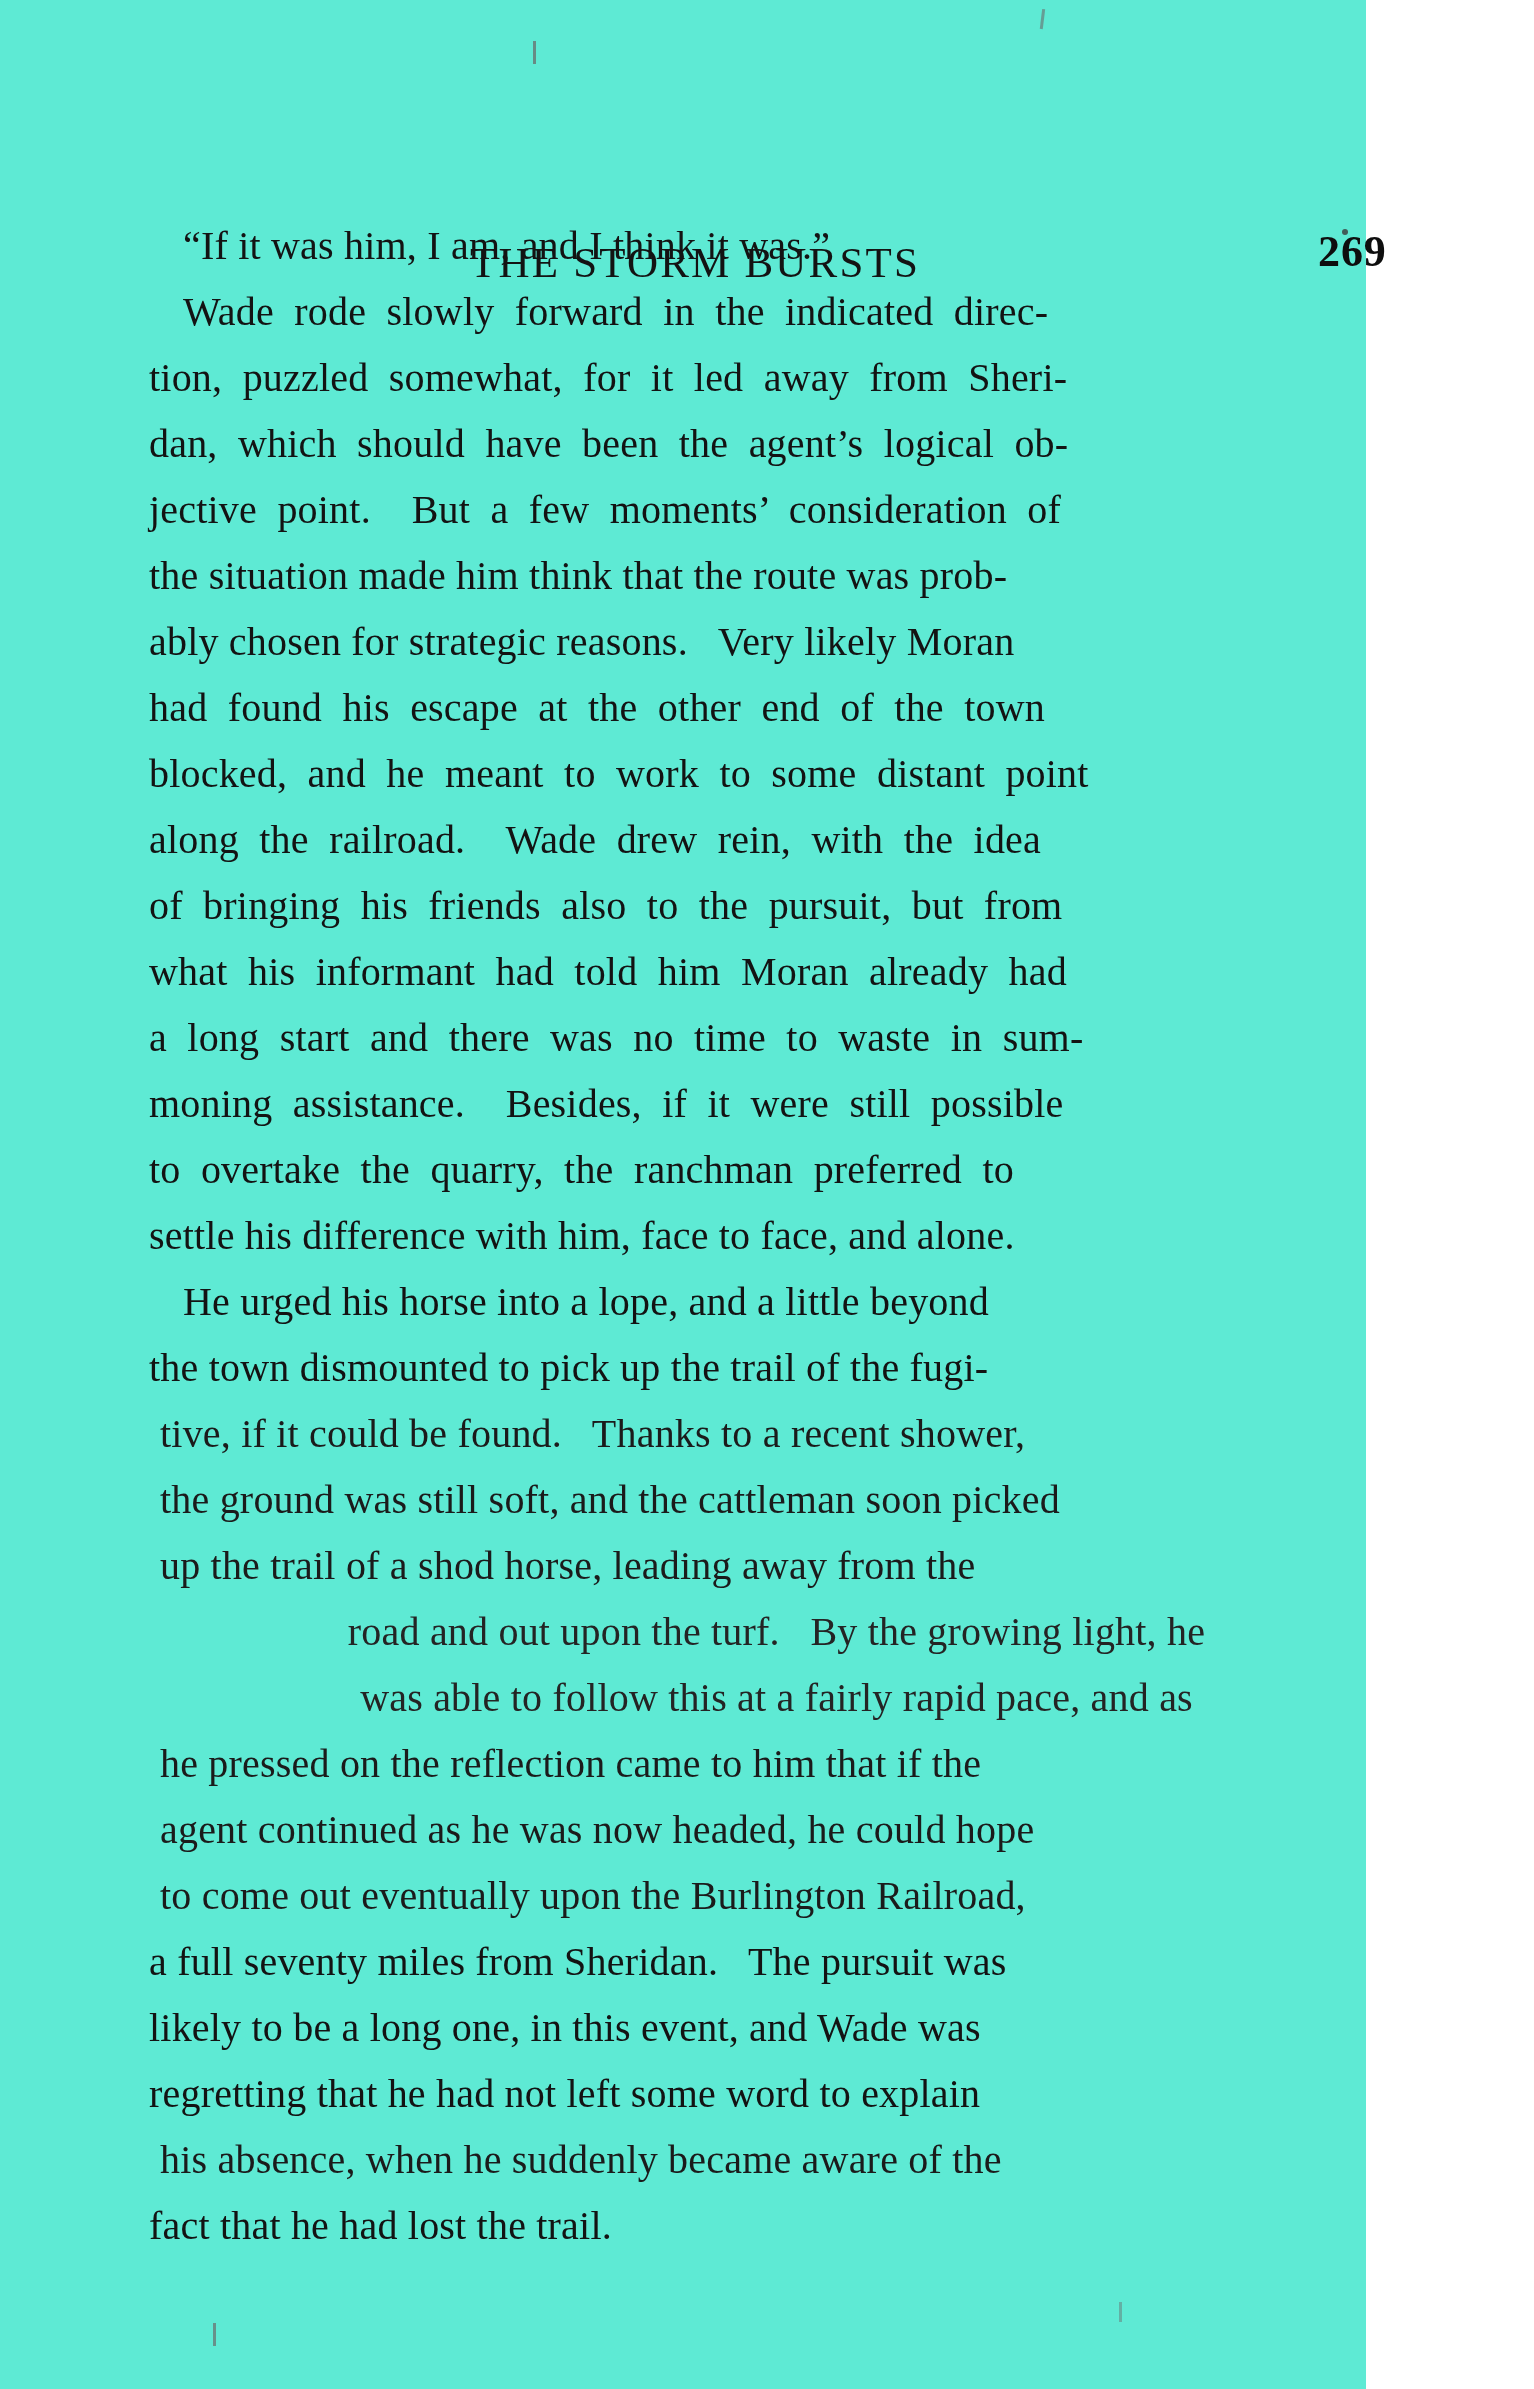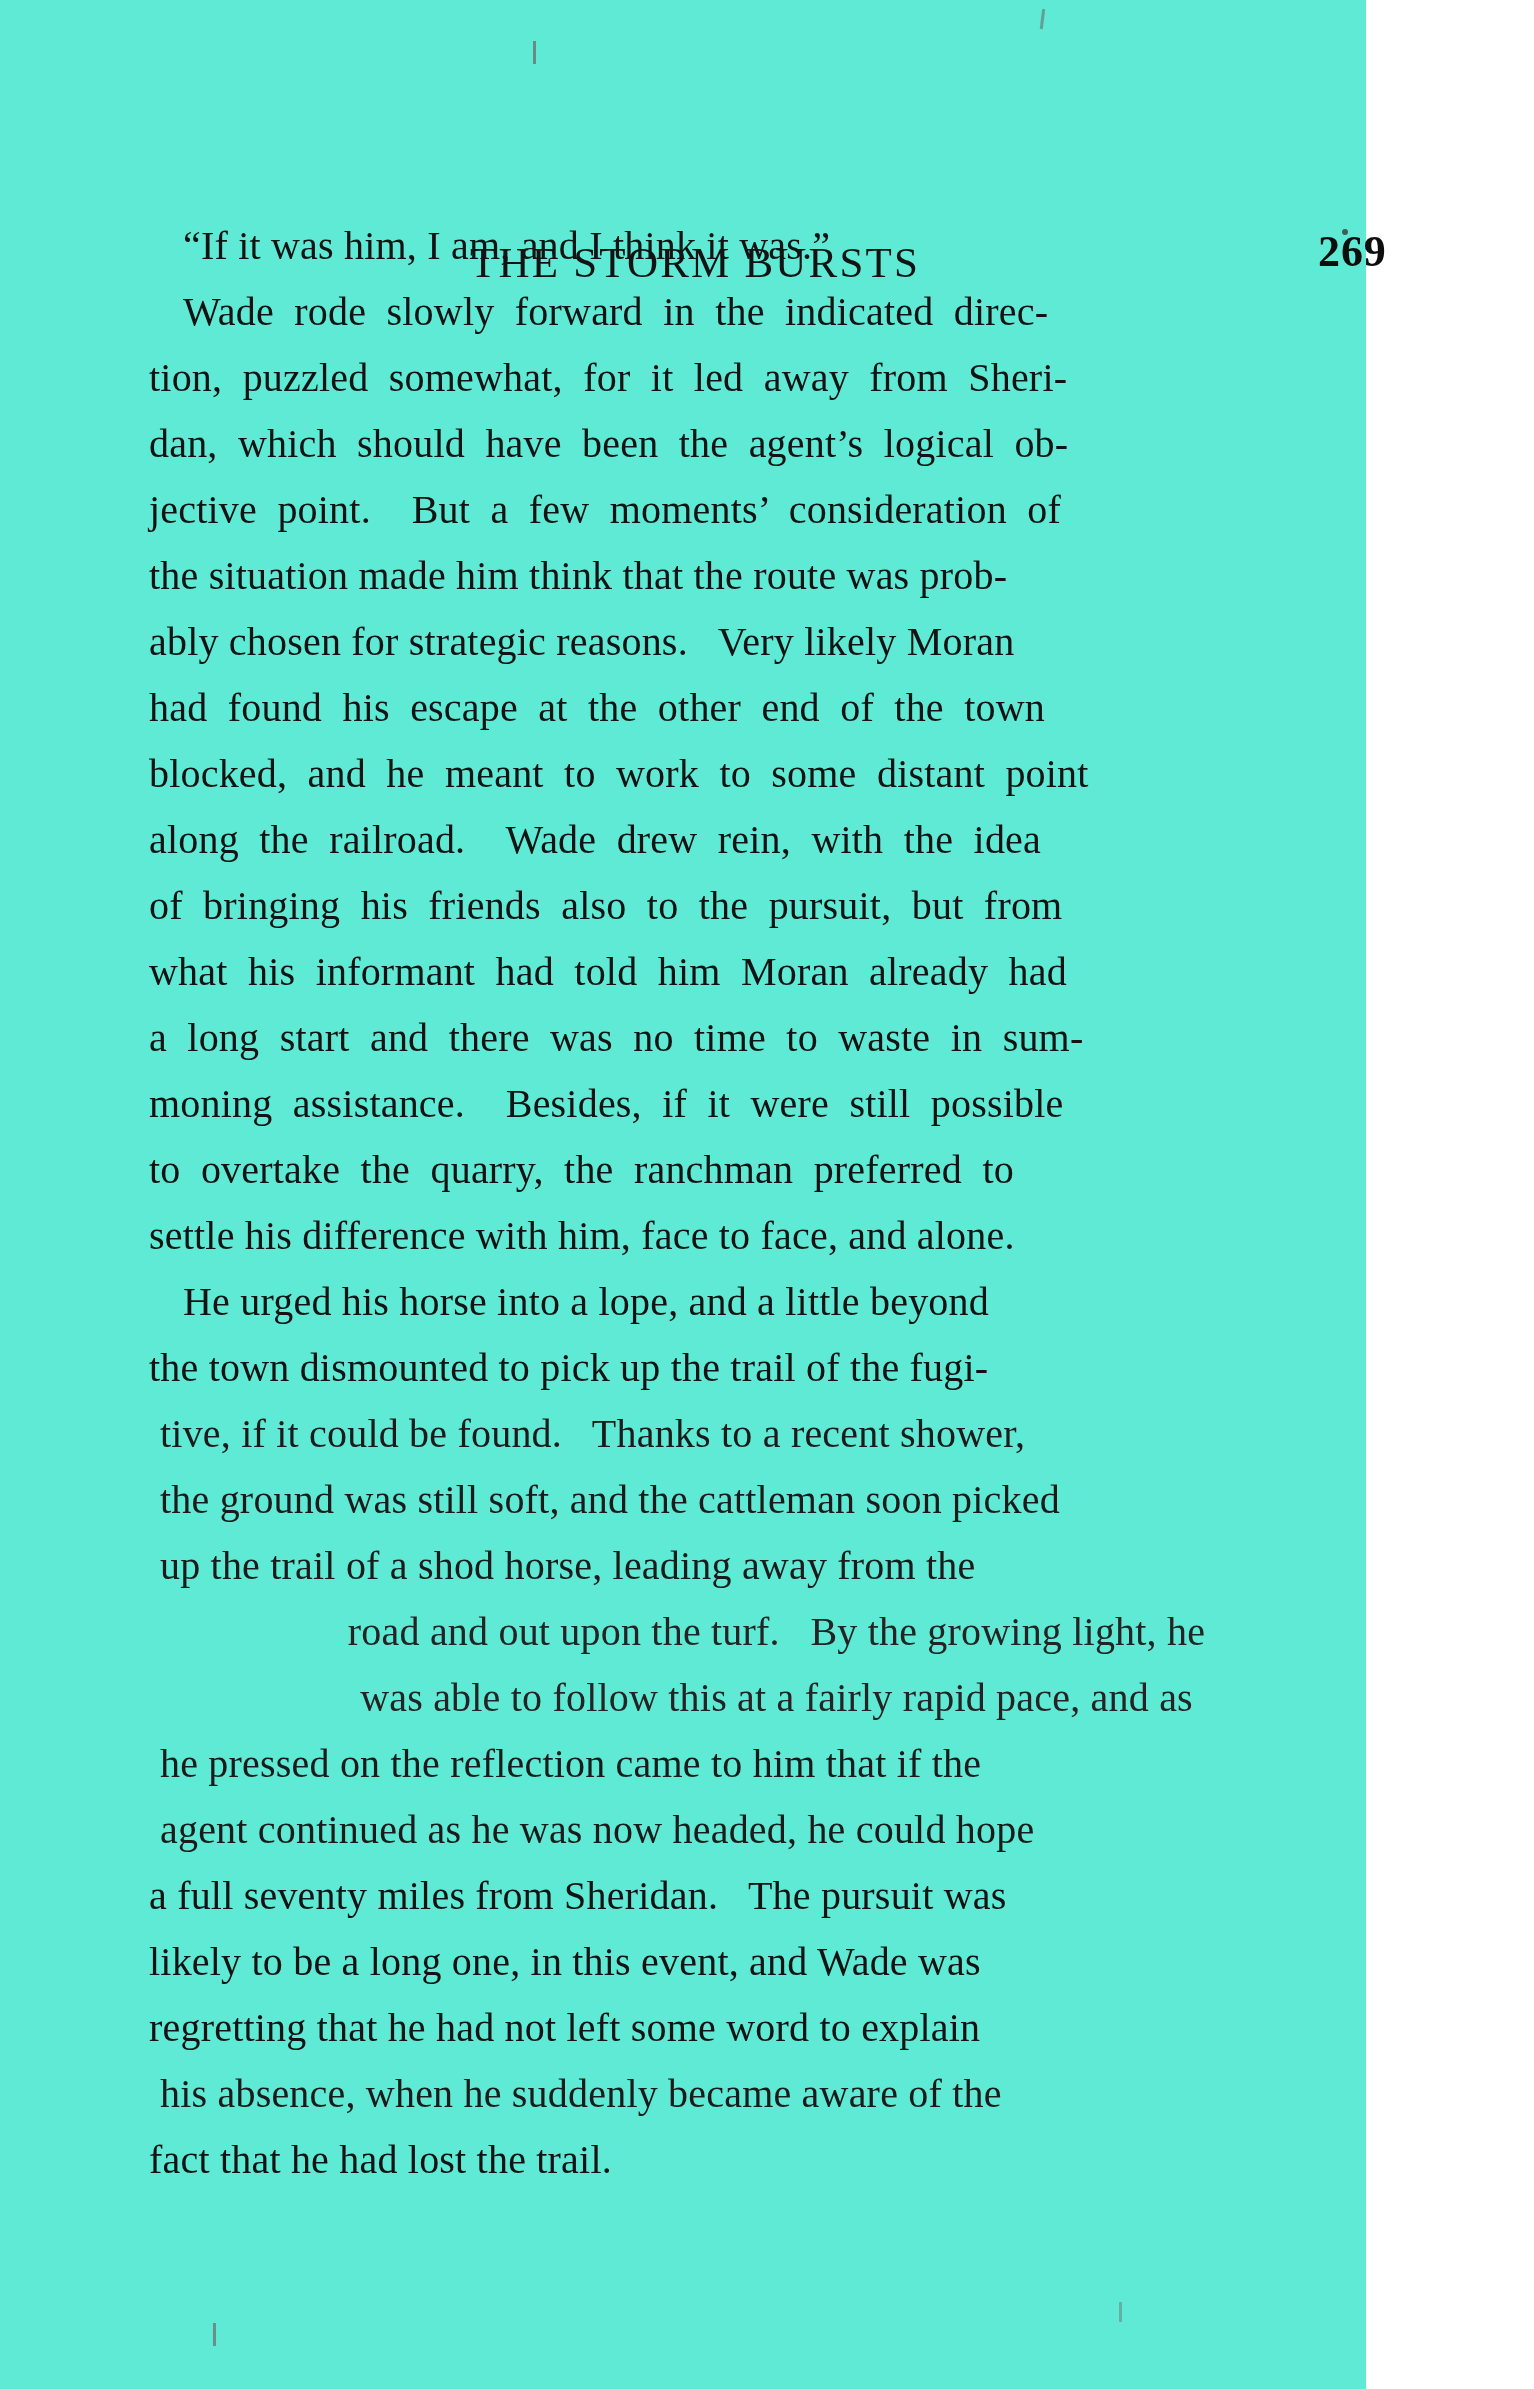--- a/index.html
+++ b/index.html
@@ -129,20 +129,21 @@
       <div class="line">settle his difference with him, face to face, and alone.</div>
       <div class="line indent">He urged his horse into a lope, and a little beyond</div>
       <div class="line">the town dismounted to pick up the trail of the fugi-</div>
       <div class="line faint1">tive, if it could be found.   Thanks to a recent shower,</div>
       <div class="line faint1">the ground was still soft, and the cattleman soon picked</div>
       <div class="line faint1">up the trail of a shod horse, leading away from the</div>
       <div class="line faint2">road and out upon the turf.   By the growing light, he</div>
       <div class="line faint2">was able to follow this at a fairly rapid pace, and as</div>
       <div class="line faint1">he pressed on the reflection came to him that if the</div>
       <div class="line faint1">agent continued as he was now headed, he could hope</div>
+      <div class="line faint1">to come out eventually upon the Burlington Railroad,</div>
       <div class="line">a full seventy miles from Sheridan.   The pursuit was</div>
       <div class="line">likely to be a long one, in this event, and Wade was</div>
       <div class="line">regretting that he had not left some word to explain</div>
       <div class="line faint1">his absence, when he suddenly became aware of the</div>
       <div class="line">fact that he had lost the trail.</div>
     </div>
 
 </div>
 
 

